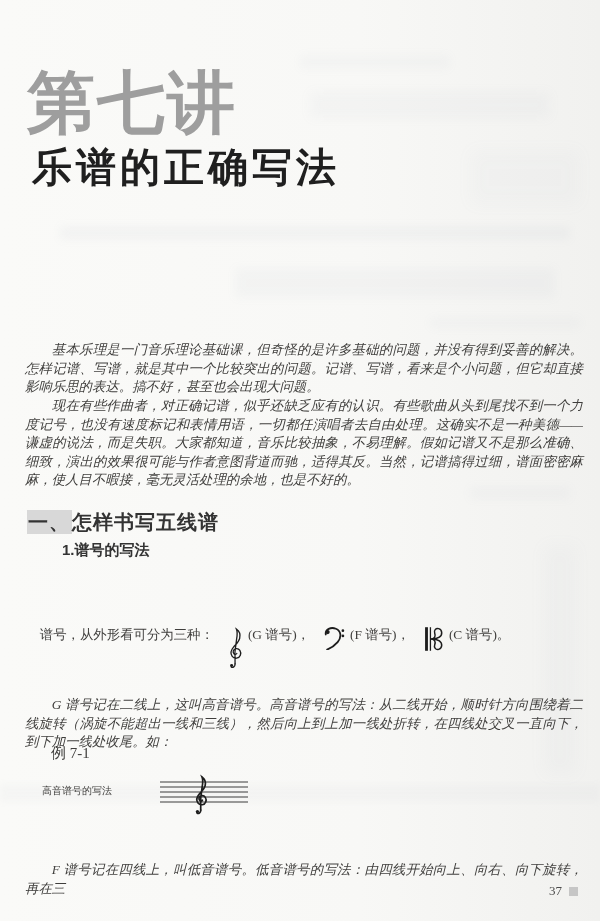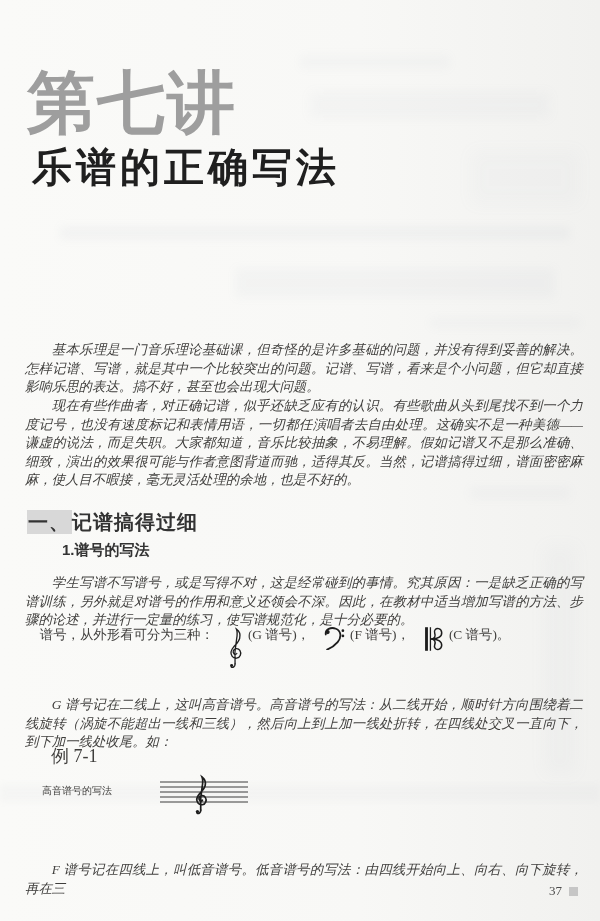--- a/index.html
+++ b/index.html
@@ -57,21 +57,21 @@
     display:flex; align-items:flex-start;
     font-size:13.4px; color:#3f3e3c;
   }
   .clef-row .prefix { text-indent:2em; display:inline-block; }
   .clef-row svg { display:block; }
   .clef-gap-l { margin-left:14px; }
   .clef-gap-s { margin-left:5px; }
   .p4 { top:684px; }
   .example-label {
     position:absolute; left:13px; top:744px; margin:0;
-    font-size:18px; color:#3f3e3c; padding-left:38px;
+    font-size:15px; color:#3f3e3c; padding-left:38px;
   }
   .figure-row { position:absolute; left:0; top:770px; width:600px; height:50px; }
   .figure-band { position:absolute; left:0; top:14px; width:600px; height:18px;
     background:#b9bdc6; opacity:.07; filter:blur(3px); }
   .fig-caption { position:absolute; left:42px; top:14px; font-size:10px; color:#3f3e3c; }
   .fig-staff { position:absolute; left:158px; top:0; }
   .p5 { top:826px; }
   .p6 { top:849px; }
   sup { font-size:9px; vertical-align:super; line-height:0; }
   .footer {
@@ -95,24 +95,23 @@
   <div class="smudge b6"></div>
   <div class="smudge b7"></div>
   <div class="smudge b8"></div>
 
   <h1 class="lecture">第七讲</h1>
   <h2 class="title">乐谱的正确写法</h2>
 
   <p class="body-text indent p1">基本乐理是一门音乐理论基础课，但奇怪的是许多基础的问题，并没有得到妥善的解决。怎样记谱、写谱，就是其中一个比较突出的问题。记谱、写谱，看来是个小问题，但它却直接影响乐思的表达。搞不好，甚至也会出现大问题。</p>
   <p class="body-text indent p2">现在有些作曲者，对正确记谱，似乎还缺乏应有的认识。有些歌曲从头到尾找不到一个力度记号，也没有速度标记和表情用语，一切都任演唱者去自由处理。这确实不是一种美德——谦虚的说法，而是失职。大家都知道，音乐比较抽象，不易理解。假如记谱又不是那么准确、细致，演出的效果很可能与作者意图背道而驰，适得其反。当然，记谱搞得过细，谱面密密麻麻，使人目不暇接，毫无灵活处理的余地，也是不好的。</p>
 
-  <h3 class="sec-heading">一、记谱搞得过细</h3>
+  <h3 class="sec-heading">一、怎样书写五线谱</h3>
   <h4 class="sub-heading">1.谱号的写法</h4>
 
-  <p class="body-text indent p3">学生写谱不写谱号，或是写得不对，这是经常碰到的事情。究其原因：一是缺乏正确的写谱训练，另外就是对谱号的作用和意义还领会不深。因此，在教材中适当增加写谱的方法、步骤的论述，并进行一定量的练习，使写谱规范化，是十分必要的。</p>
 
   <div class="clef-row">
     <span class="prefix">谱号，从外形看可分为三种：</span>
     <svg class="clef-gap-l" width="15" height="44" viewBox="0 0 34 100">
       <path class="clef-stroke" stroke-width="3" d="M16 86 C15 72 16 48 19.5 30 C21 22 21.5 13 19 7 C25.5 11.5 28.5 20 26.5 28 C24.5 36.5 17.5 42 12.5 48 C7 54.5 5 63 9.5 69 C14.5 75.5 25 74.5 28 66.5 C30.8 58.5 25.5 50.5 18.5 51.5 C12.5 52.4 9.5 58.5 13.5 63 C15.5 65.2 18.5 65 20 62.5"></path>
       <path class="clef-stroke" stroke-width="3" d="M16 86 C16.5 92 10.5 96 7 92.5"></path>
       <circle cx="8.2" cy="89.5" r="3.4" fill="#1d1d1d"></circle>
     </svg>
     <span class="clef-gap-s">(G 谱号)，</span>
     <svg class="clef-gap-l" width="21" height="24" viewBox="0 0 30 34">

